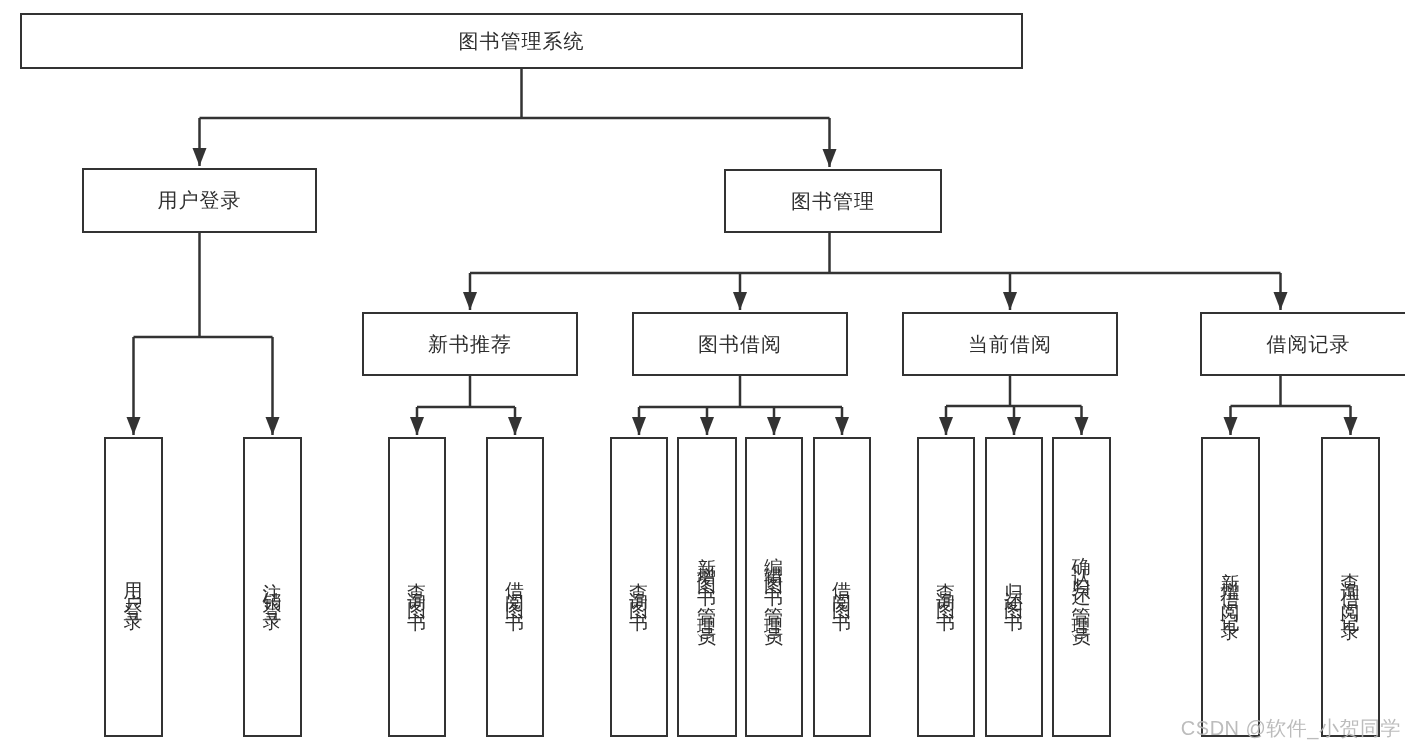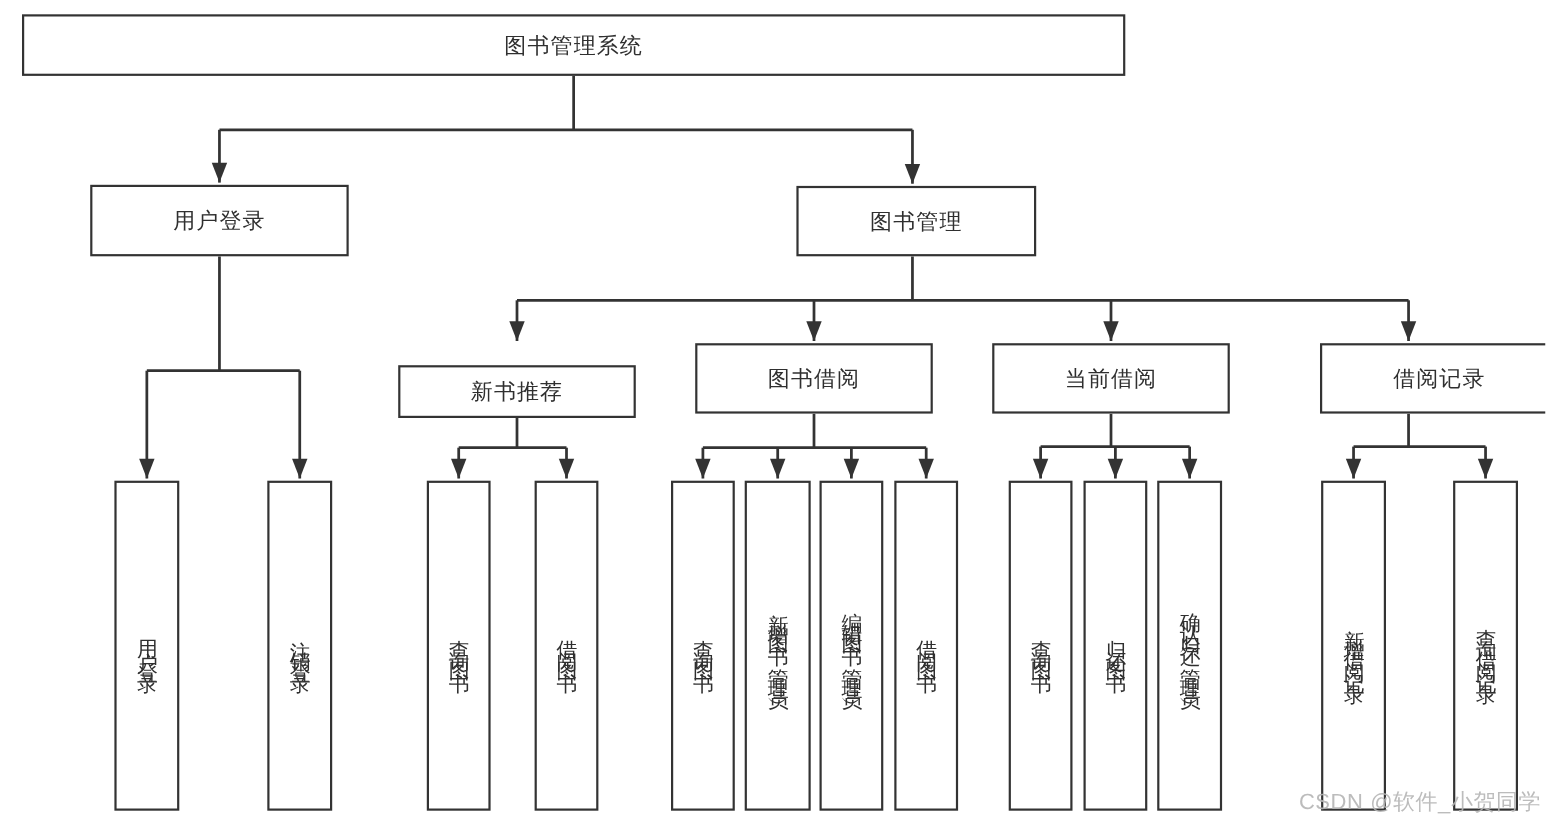--- a/index.html
+++ b/index.html
@@ -79,21 +79,21 @@
       <line x1="1230.5" y1="406" x2="1230.5" y2="435" marker-end="url(#ah)"></line>
       <line x1="1350.5" y1="406" x2="1350.5" y2="435" marker-end="url(#ah)"></line>
     </g>
   </svg>
 
   <div class="node hbox root" style="left:20px; top:13px; width:1003px; height:56px;">图书管理系统</div>
 
   <div class="node hbox" style="left:82px; top:168px; width:235px; height:65px;">用户登录</div>
   <div class="node hbox" style="left:712px; top:169px; width:218px; height:64px;margin-left:12px;">图书管理</div>
 
-  <div class="node hbox" style="left:362px; top:312px; width:216px; height:48px;margin-top:20px;">新书推荐</div>
+  <div class="node hbox" style="left:362px; top:312px; width:216px; height:64px;">新书推荐</div>
   <div class="node hbox" style="left:902px; top:312px; width:216px; height:64px;">当前借阅</div>
   <div class="node hbox" style="left:632px; top:312px; width:216px; height:64px;">图书借阅</div>
   <div class="node hbox" style="left:1172px; top:312px; width:217px; height:64px;margin-left:28px;">借阅记录</div>
 
   <div class="node vbox" style="left:104px; top:437px; width:59px; height:300px;">用户登录</div>
   <div class="node vbox" style="left:243px; top:437px; width:59px; height:300px;">注销登录</div>
 
   <div class="node vbox" style="left:388px; top:437px; width:58px; height:300px;">查询图书</div>
   <div class="node vbox" style="left:486px; top:437px; width:58px; height:300px;">借阅图书</div>
 

